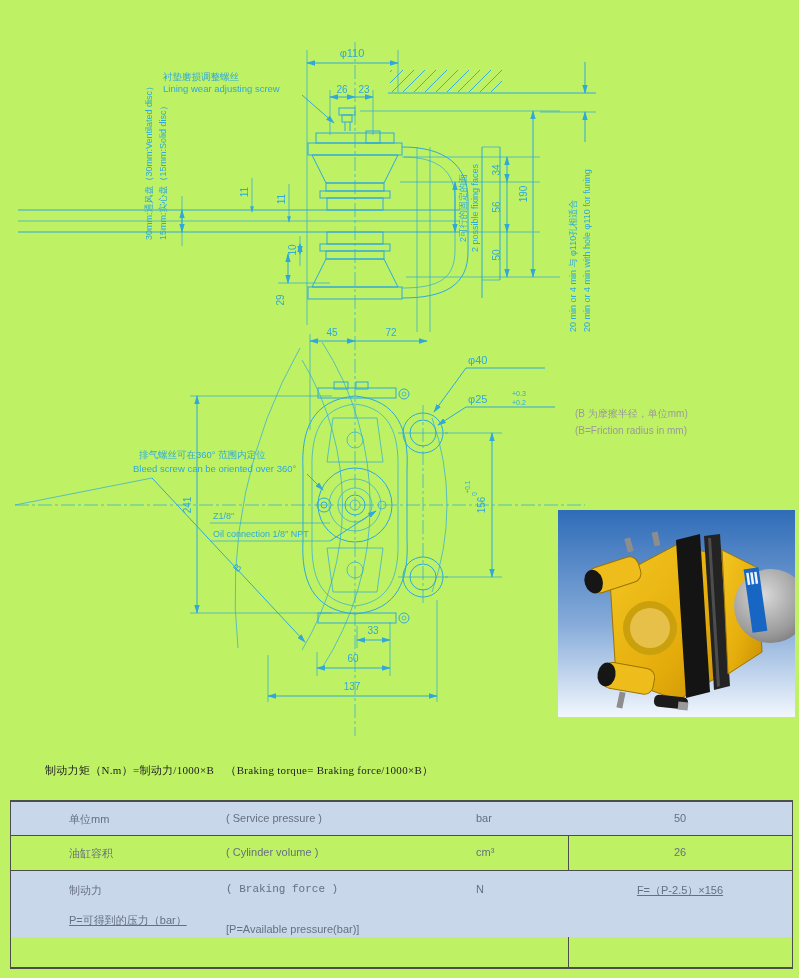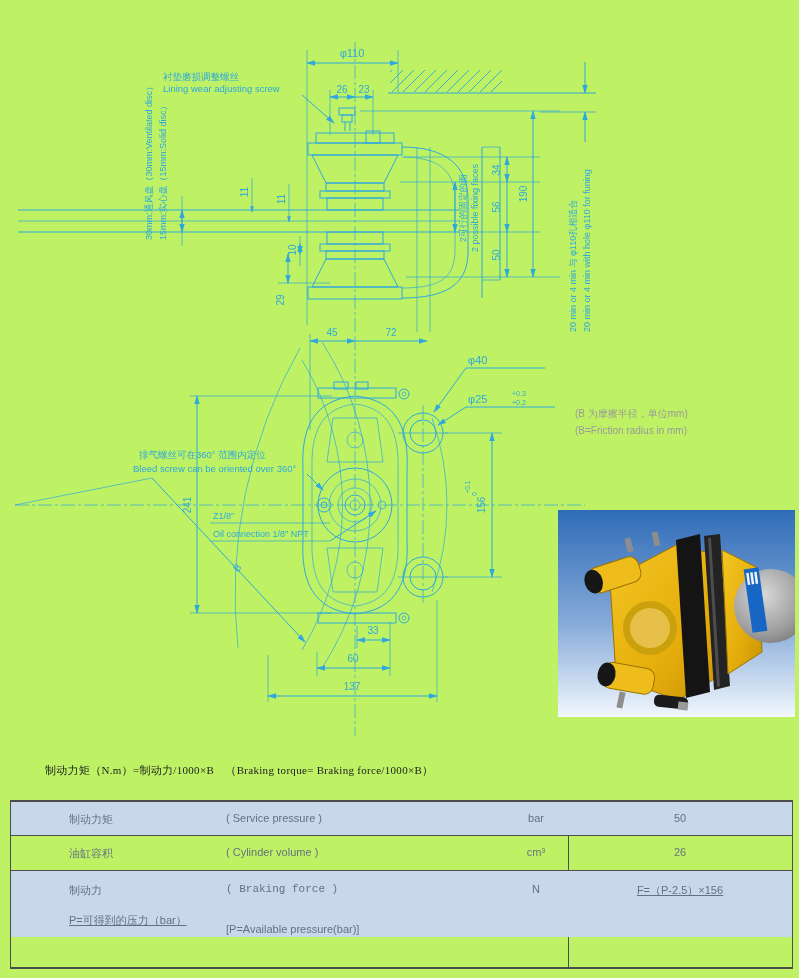--- a/index.html
+++ b/index.html
@@ -14,21 +14,21 @@
            font-size:11px;color:#222;letter-spacing:.3px;}
   #spec-table{position:absolute;left:10px;top:800px;width:781px;height:165px;
               border-top:2px solid #4d4d4d;border-bottom:2px solid #4d4d4d;
               border-left:1px solid #4d4d4d;border-right:1px solid #4d4d4d;
               font-size:11px;color:#667080;}
   .trow{position:relative;border-bottom:1px solid #4d4d4d;}
   .trow:last-child{border-bottom:none;}
   .blue{background:#c9d7eb;}
   .cn{position:absolute;left:58px;}
   .en{position:absolute;left:215px;}
-  .unit{position:absolute;left:465px;width:120px;text-align:center;}
+  .unit{position:absolute;left:465px;width:120px;text-align:left;}
   .val{position:absolute;left:557px;width:224px;text-align:center;} .r1 .cn,.r1 .en,.r1 .unit,.r1 .val{top:10px;}
   #col-div{position:absolute;left:557px;top:0;height:100%;border-left:1px solid #4d4d4d;}
   #photo{position:absolute;left:558px;top:510px;width:237px;height:207px;}
 </style>
 </head>
 <body>
 
 <div id="page">
 
 <svg width="799" height="760" viewBox="0 0 799 760">
@@ -315,21 +315,21 @@
 </div>
 
 
 <div id="formula">制动力矩（N.m）=制动力/1000×B　（Braking torque= Braking force/1000×B）</div>
 
 
 <div id="spec-table">
   <div id="col-div"></div>
 
   <div class="trow blue r1" style="height:33px;">
-    <span class="cn">制动力矩</span>
+    <span class="cn">单位mm</span>
     <span class="en">( Service pressure )</span>
     <span class="unit">bar</span>
     <span class="val">50</span>
   </div>
 
   <div class="trow r1" style="height:34px;">
     <span class="cn">油缸容积</span>
     <span class="en">( Cylinder volume )</span>
     <span class="unit">cm³</span>
     <span class="val">26</span>

